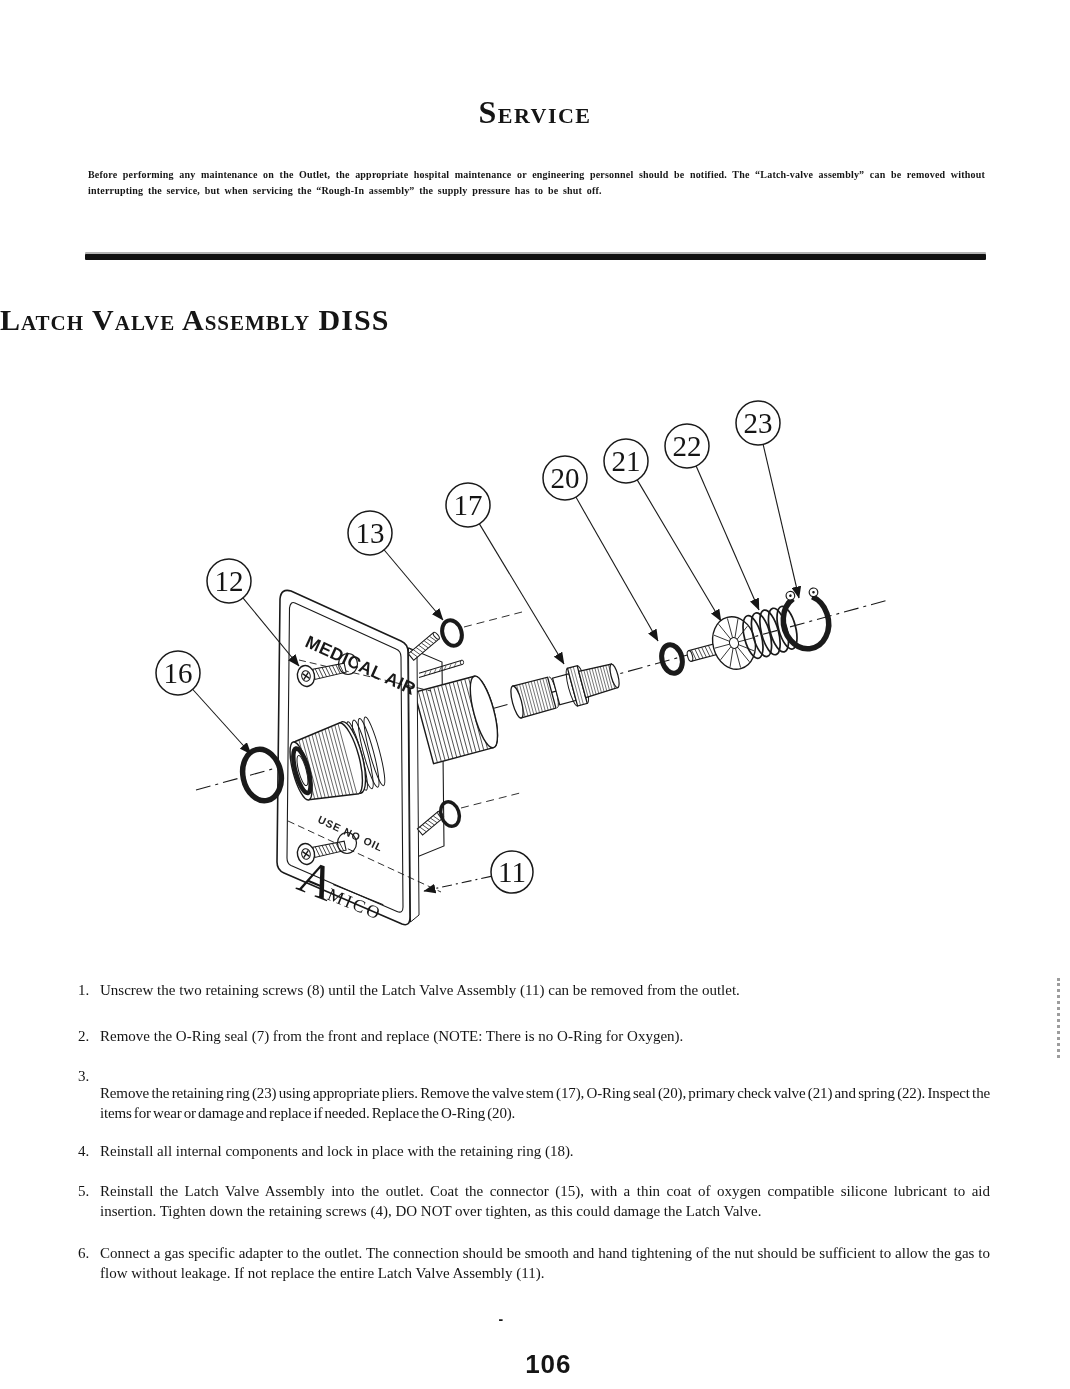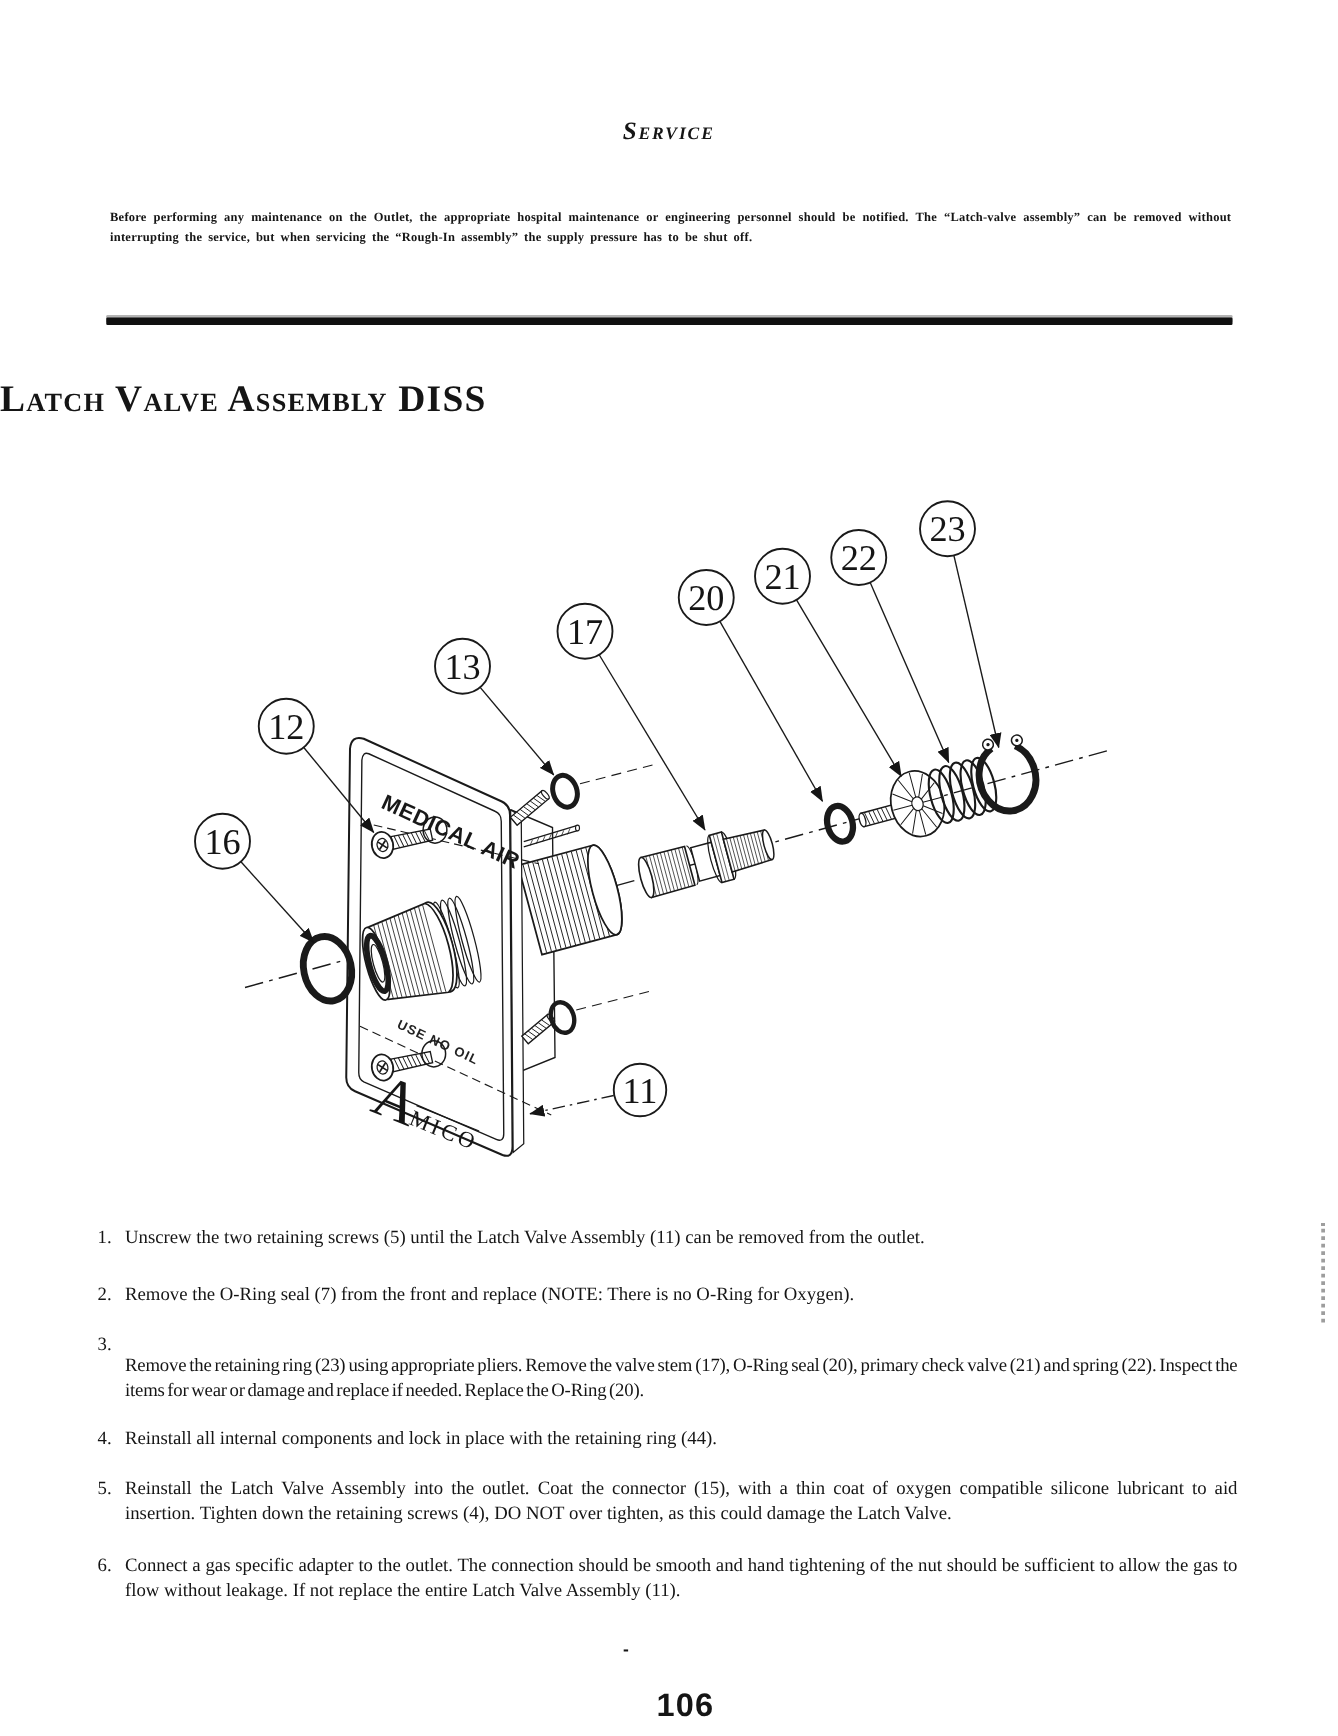--- a/index.html
+++ b/index.html
@@ -2,21 +2,21 @@
 <html><head>
 <meta charset="utf-8">
 <style>
   html,body{margin:0;padding:0;}
   body{
     width:1070px;height:1389px;position:relative;background:#ffffff;
     color:#151515;font-family:"Liberation Serif", serif;overflow:hidden;
   }
   .page-title{
     position:absolute;top:94px;left:0;width:100%;text-align:center;
-    font-variant:small-caps;font-weight:bold;font-size:20px;letter-spacing:1.5px;font-style:italic;
+    font-variant:small-caps;font-weight:bold;font-size:32px;letter-spacing:1.5px;
   }
   .intro{
     position:absolute;top:167px;left:88px;width:897px;
     font-weight:bold;font-size:10px;line-height:1.55;
     text-align:justify;text-align-last:left;letter-spacing:.2px;word-spacing:2px;
   }
   .rule{
     position:absolute;top:254px;left:85px;width:901px;height:6px;background:#101010;
     border-radius:1px;box-shadow:0 -2px 0 rgba(40,40,40,.35);
   }
@@ -242,33 +242,33 @@
       <circle cx="512" cy="492" r="21" fill="#ffffff" stroke="#1a1a1a" stroke-width="1.5"></circle>
       <text class="callout-num" x="512" y="502" text-anchor="middle">11</text>
     </g>
   </g>
 </svg>
 </div>
 
 <div class="steps">
   <div class="step">
     <span class="num">1.</span>
-    <span class="txt">Unscrew the two retaining screws (5) until the Latch Valve Assembly (11) can be removed from the outlet.</span>
+    <span class="txt">Unscrew the two retaining screws (8) until the Latch Valve Assembly (11) can be removed from the outlet.</span>
   </div>
   <div class="step">
     <span class="num">2.</span>
     <span class="txt">Remove the O-Ring seal (7) from the front and replace (NOTE: There is no O-Ring for Oxygen).</span>
   </div>
   <div class="step tight">
     <span class="num">3.</span>
     <span class="txt">Remove the retaining ring (23) using appropriate pliers. Remove the valve stem (17), O-Ring seal (20), primary check valve (21) and spring (22). Inspect the items for wear or damage and replace if needed. Replace the O-Ring (20).</span>
   </div>
   <div class="step">
     <span class="num">4.</span>
-    <span class="txt">Reinstall all internal components and lock in place with the retaining ring (44).</span>
+    <span class="txt">Reinstall all internal components and lock in place with the retaining ring (18).</span>
   </div>
   <div class="step">
     <span class="num">5.</span>
     <span class="txt">Reinstall the Latch Valve Assembly into the outlet. Coat the connector (15), with a thin coat of oxygen compatible silicone lubricant to aid insertion. Tighten down the retaining screws (4), DO NOT over tighten, as this could damage the Latch Valve.</span>
   </div>
   <div class="step">
     <span class="num">6.</span>
     <span class="txt">Connect a gas specific adapter to the outlet. The connection should be smooth and hand tightening of the nut should be sufficient to allow the gas to flow without leakage. If not replace the entire Latch Valve Assembly (11).</span>
   </div>
 </div>

